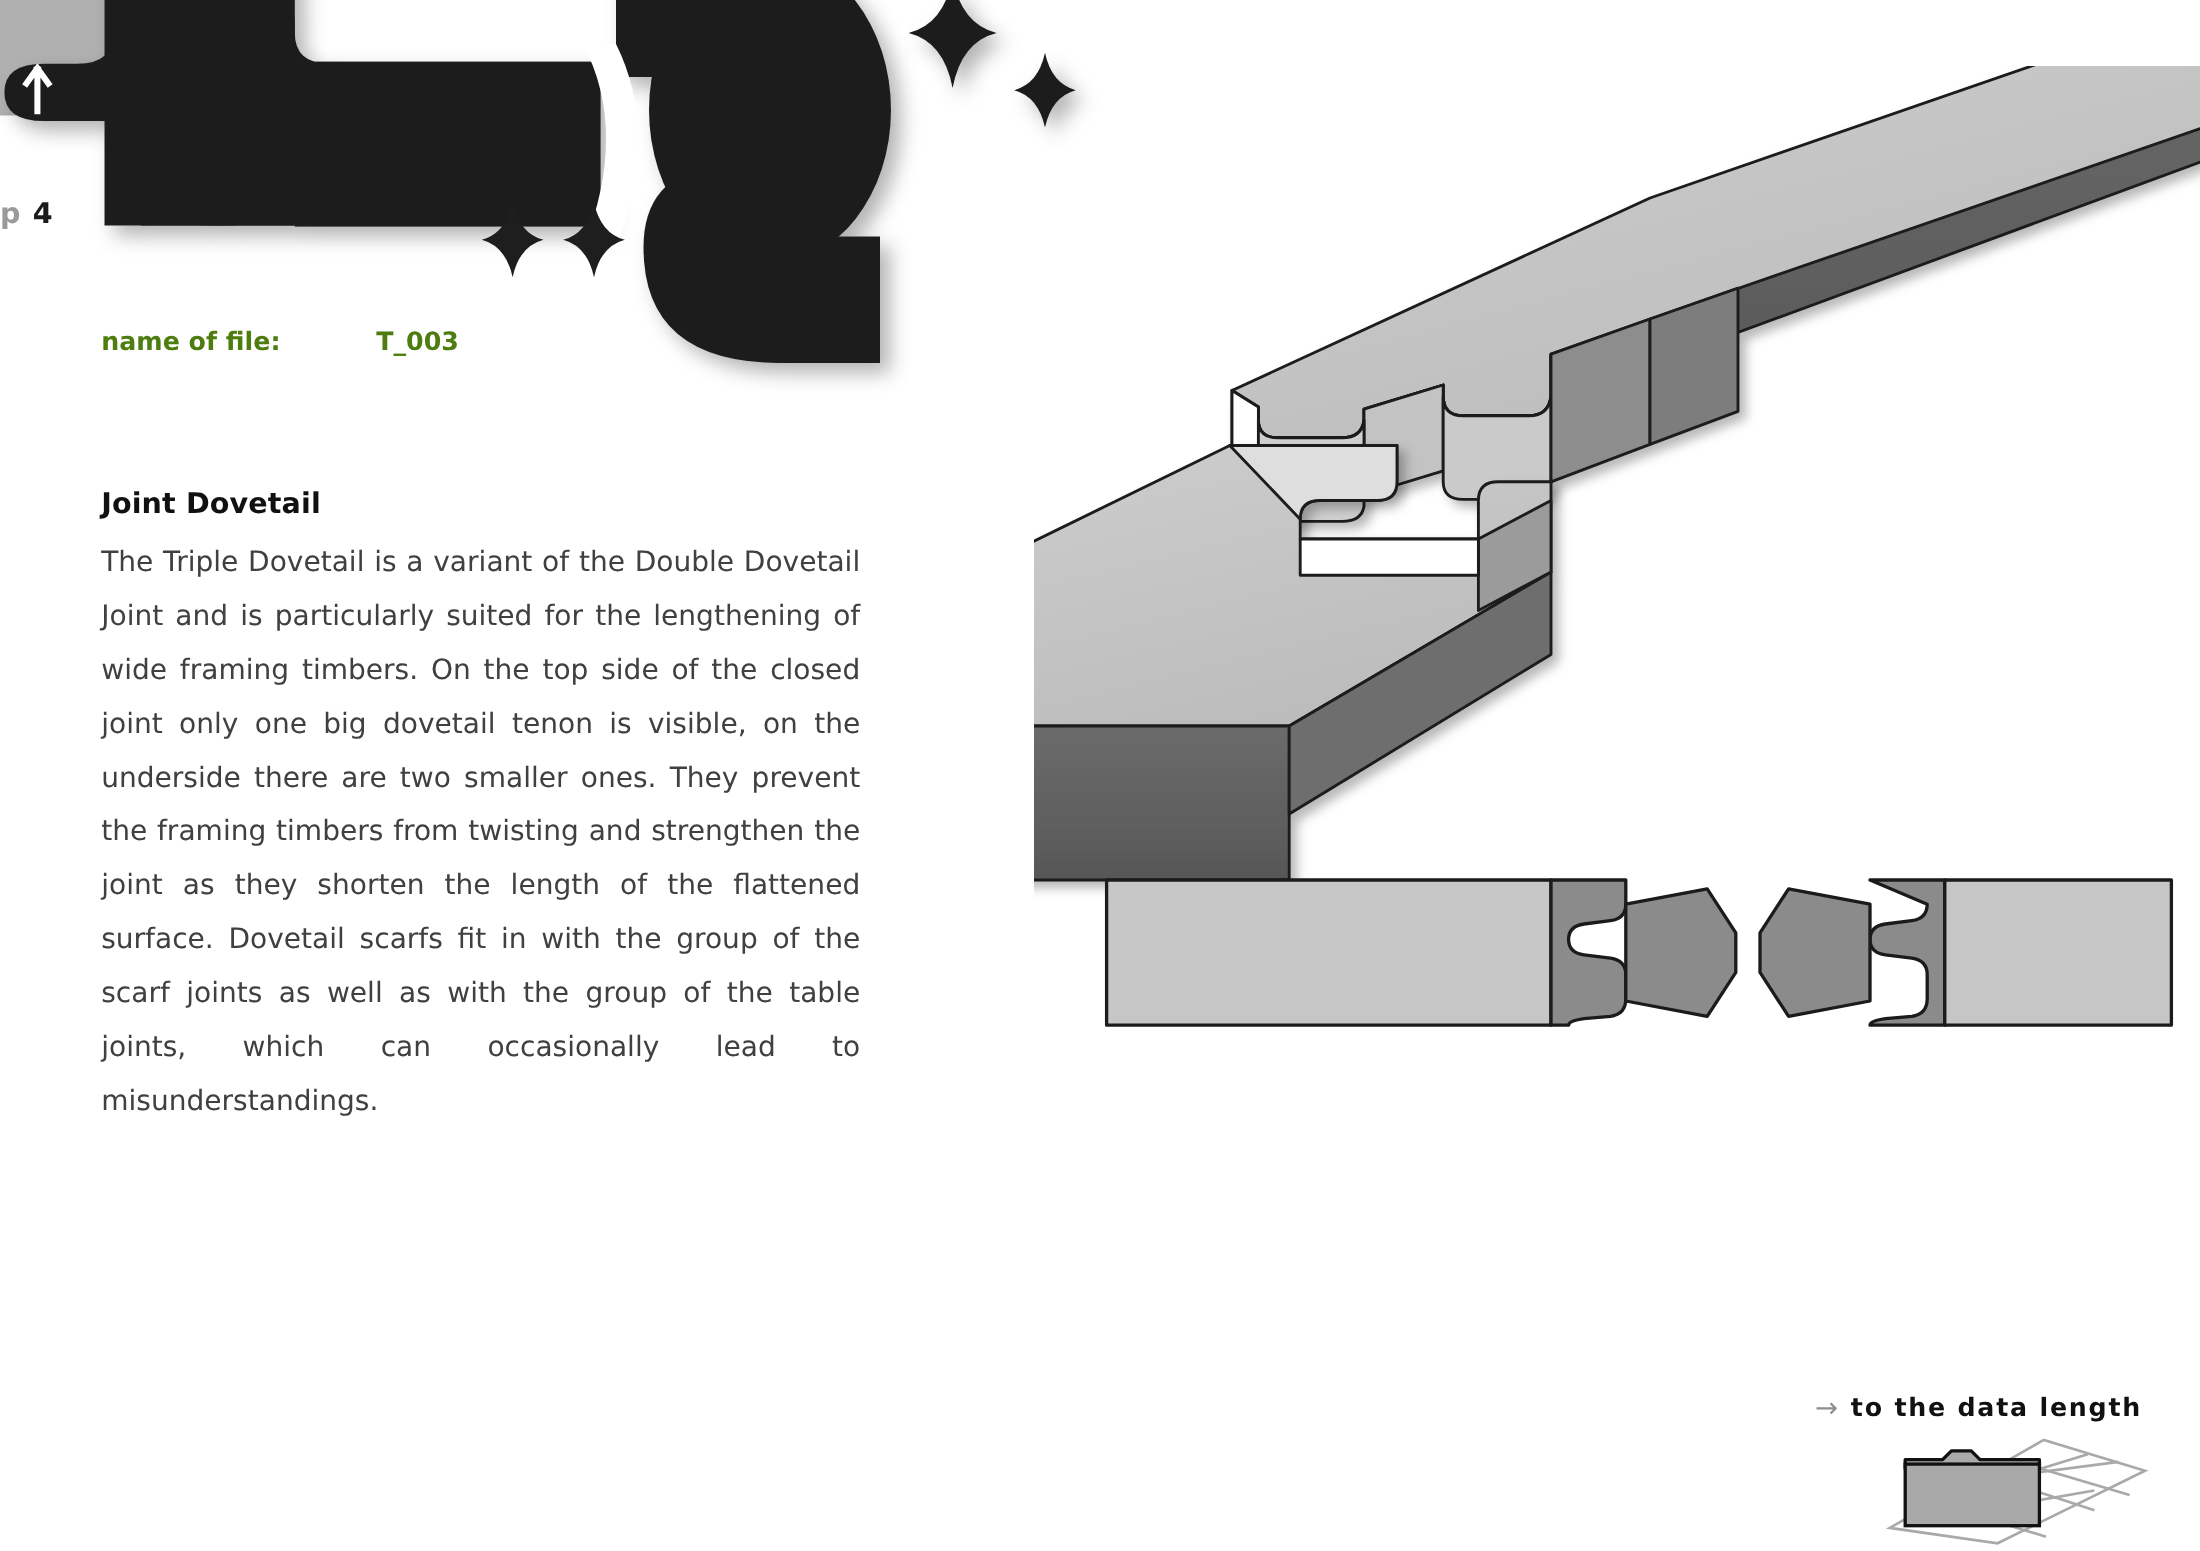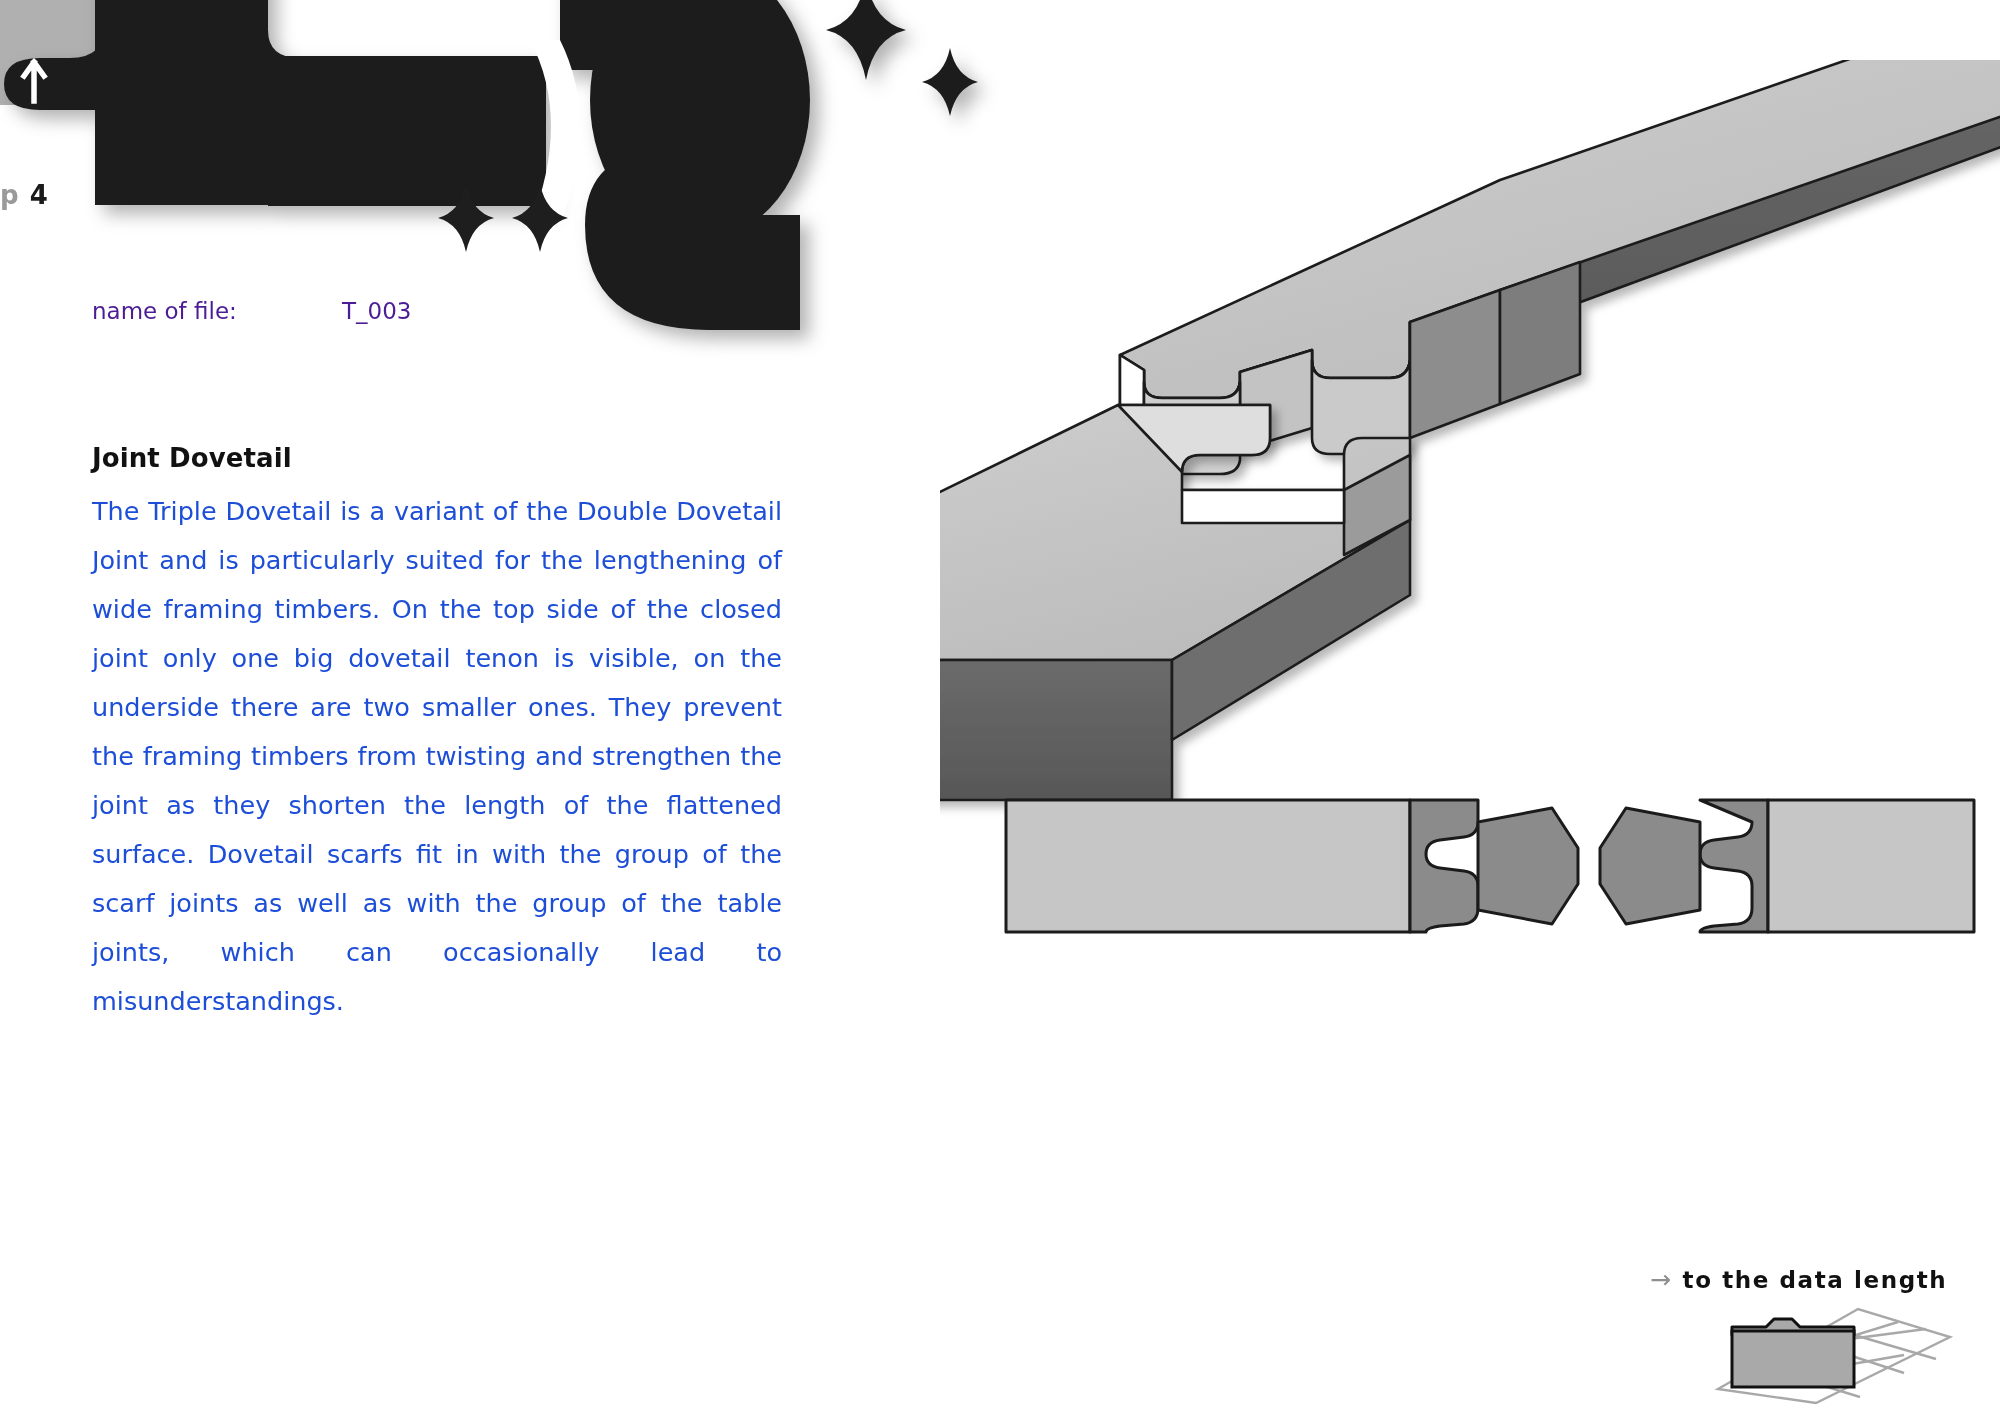--- a/index.html
+++ b/index.html
@@ -40,22 +40,22 @@
   }
   #page-number .p-faint { color: #9a9a9a; }
   #page-number .p-num { color: #1b1b1b; }
 
   
   #file-line {
     position: absolute;
     left: 92px;
     top: 298px;
     font-size: 23px;
-    font-weight: normal;
-    color: #4c1d95;
+    font-weight: bold;
+    color: #4d7c0f;
     white-space: nowrap;
   }
   #file-line .fl-label { display: inline-block; width: 250px; }
   #file-line .fl-value { display: inline-block; }
 
   
   #article {
     position: absolute;
     left: 92px;
     top: 443px;
@@ -65,21 +65,21 @@
     font-size: 26px;
     font-weight: bold;
     color: #111111;
     margin: 0 0 14px 0;
     letter-spacing: 0.1px;
   }
   #article-body {
     font-size: 25.5px;
     line-height: 49px;
     text-align: justify;
-    color: #1d4ed8;
+    color: #404040;
     margin: 0;
     -webkit-hyphens: none;
     hyphens: none;
   }
 
   
   #drawing-area {
     position: absolute;
     left: 940px;
     top: 60px;

